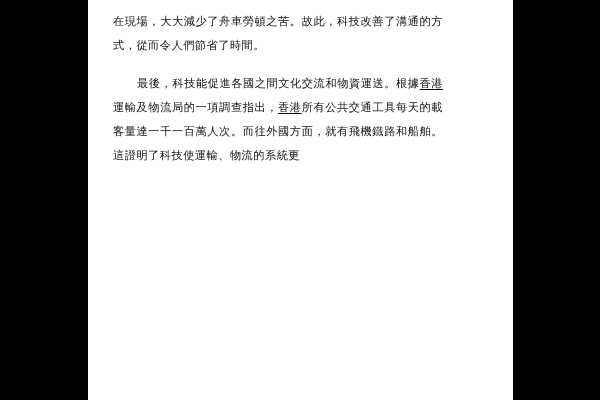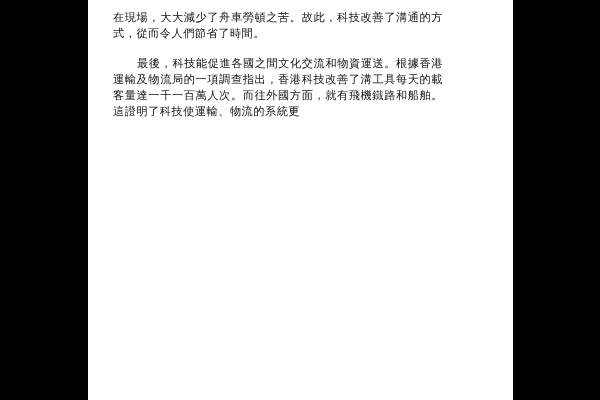--- a/index.html
+++ b/index.html
@@ -23,46 +23,47 @@
   }
   #text-column {
     position: absolute;
     left: 25px;
     top: 10px;
     width: 330px;
   }
   .para {
     color: #111111;
     font-size: 11.2px;
-    line-height: 16px;
+    line-height: 24px;
     text-align: justify;
     text-justify: inter-ideograph;
     letter-spacing: 0.5px;
     margin: 0;
   }
   .para + .para {
     margin-top: 14px;
   }
   .indent {
     display: inline-block;
     width: 24px;
   }
   .underline {
+    text-decoration: underline;
     text-underline-offset: 2px;
   }
 </style>
 </head>
 <body>
 
 <div id="page">
   <div id="text-column">
 
     <p class="para">
       <span>在現場，大大減少了舟車勞頓之苦。故此，科技改善了溝</span><span>通的方式，從而令人們節省了時間。</span>
     </p>
 
     <p class="para">
-      <span class="indent"></span><span>最後，科技能促進各國之間文化交流和物資運送。根</span><span>據</span><span class="underline">香港</span><span>運輸及物流局的一項調查指出，</span><span class="underline">香港</span><span>科技改善了溝</span><span>工具每天的載客量達一千一百萬人次。而往外國方面，就</span><span>有飛機鐵路和船舶。這證明了科技使運輸、物流的系統更</span>
+      <span class="indent"></span><span>最後，科技能促進各國之間文化交流和物資運送。根</span><span>據</span><span class="underline">香港</span><span>運輸及物流局的一項調查指出，</span><span class="underline">香港</span><span>所有公共交通</span><span>工具每天的載客量達一千一百萬人次。而往外國方面，就</span><span>有飛機鐵路和船舶。這證明了科技使運輸、物流的系統更</span>
     </p>
 
 
   </div>
 </div>
 
 </body></html>

